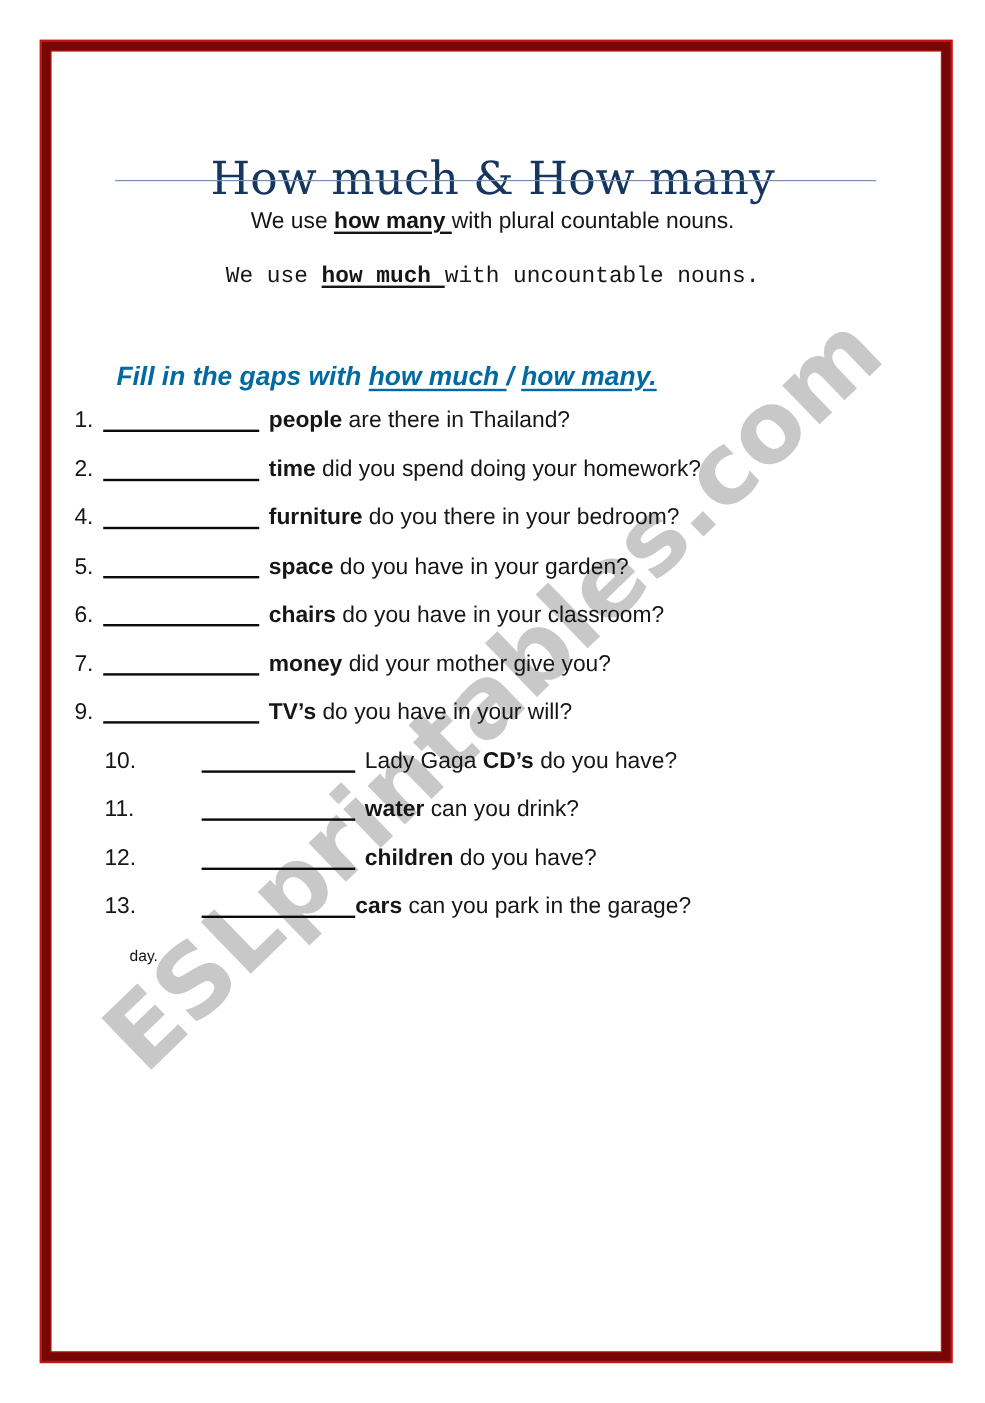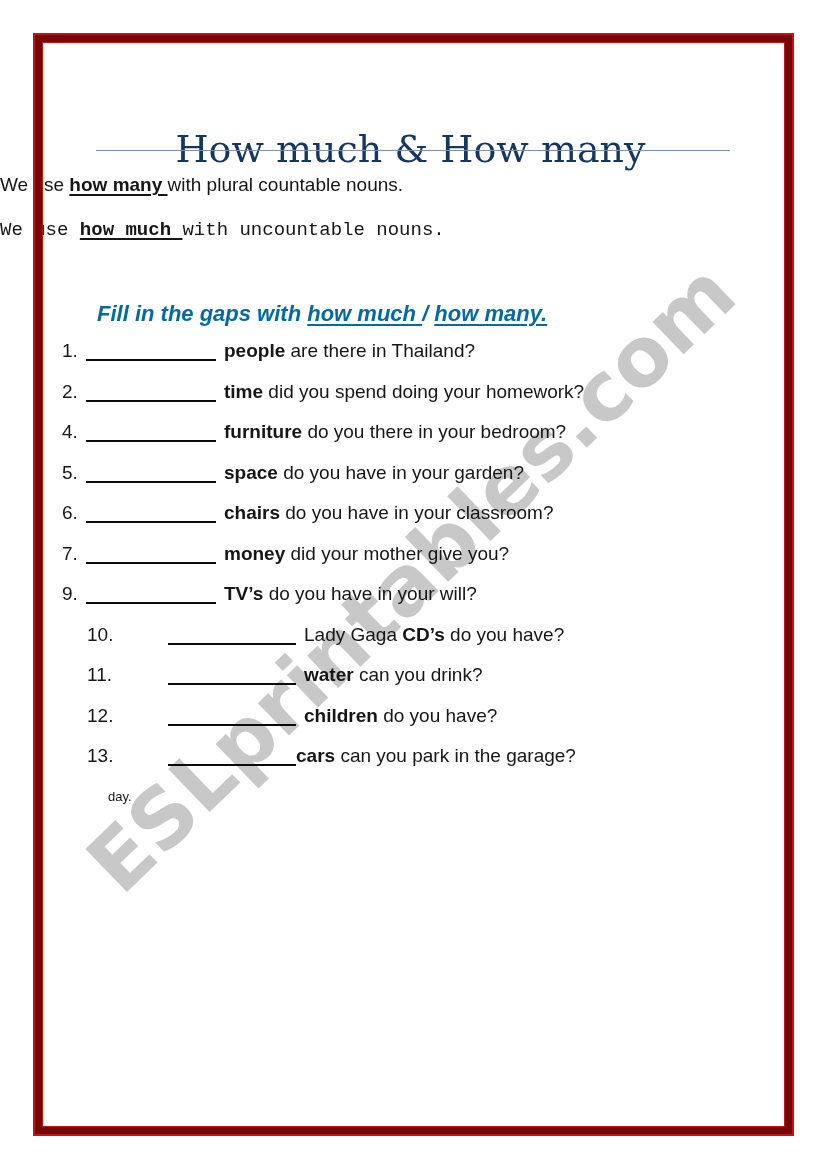--- a/index.html
+++ b/index.html
@@ -21,21 +21,21 @@
     color:#b9b9b9; opacity:.78; white-space:nowrap; letter-spacing:0;
   }
 
   .title {
     position:absolute; top:102px; left:0; width:100%; text-align:center; z-index:2;
     font-family:"DejaVu Serif", serif; font-size:38px; color:#17365d; font-weight:normal;
   }
   .title-rule { position:absolute; top:150px; left:96px; width:634px; height:1px;
     background:#7691b5; z-index:2; }
 
-  .intro { position:absolute; left:0; width:100%; text-align:left; z-index:2;
+  .intro { position:absolute; left:0; width:100%; text-align:center; z-index:2;
     font-size:19px; }
   .intro.l1 { top:174px; }
   .intro.l2 { top:219px;font-family:Liberation Mono, monospace; }
   .intro u b, .intro b u { text-decoration-thickness:2px; }
   u { text-underline-offset:3px; text-decoration-thickness:2px; }
 
   .instruction { position:absolute; top:301px; left:97px; z-index:2;
     font-size:22px; font-style:italic; font-weight:bold; color:#0369a1; }
 
   .questions { position:absolute; top:331px; left:0; width:100%; z-index:2; }

